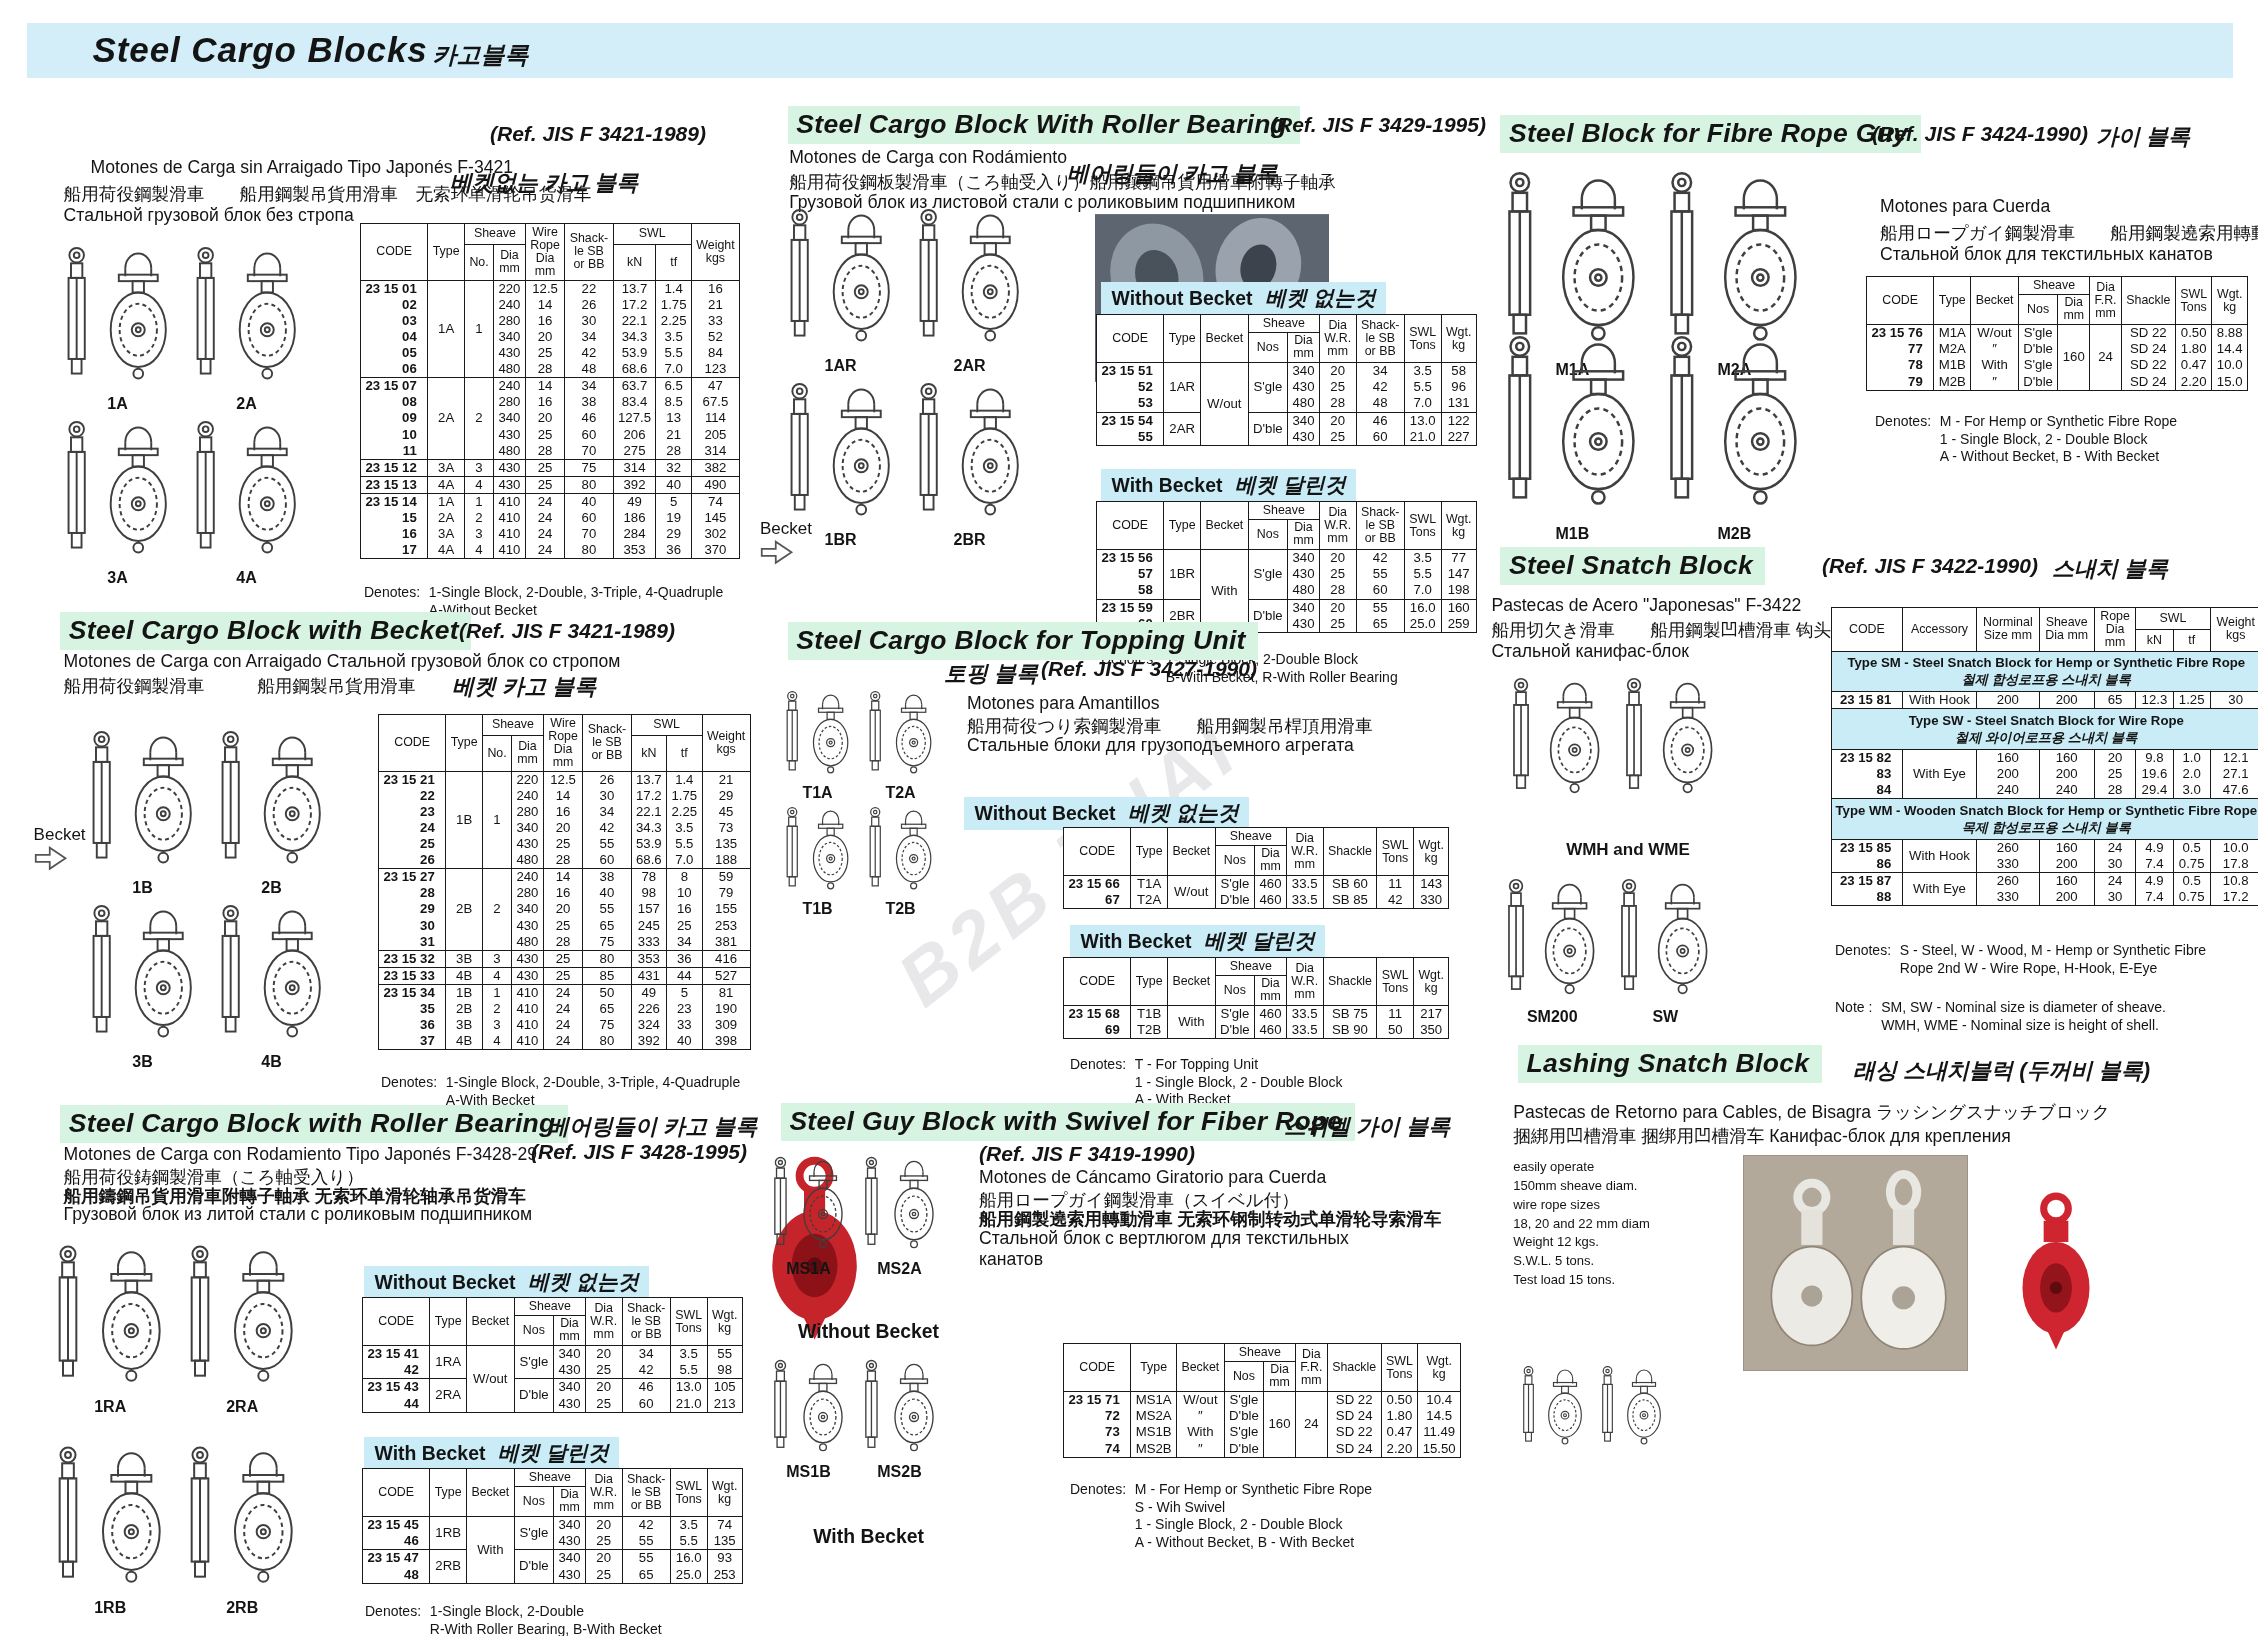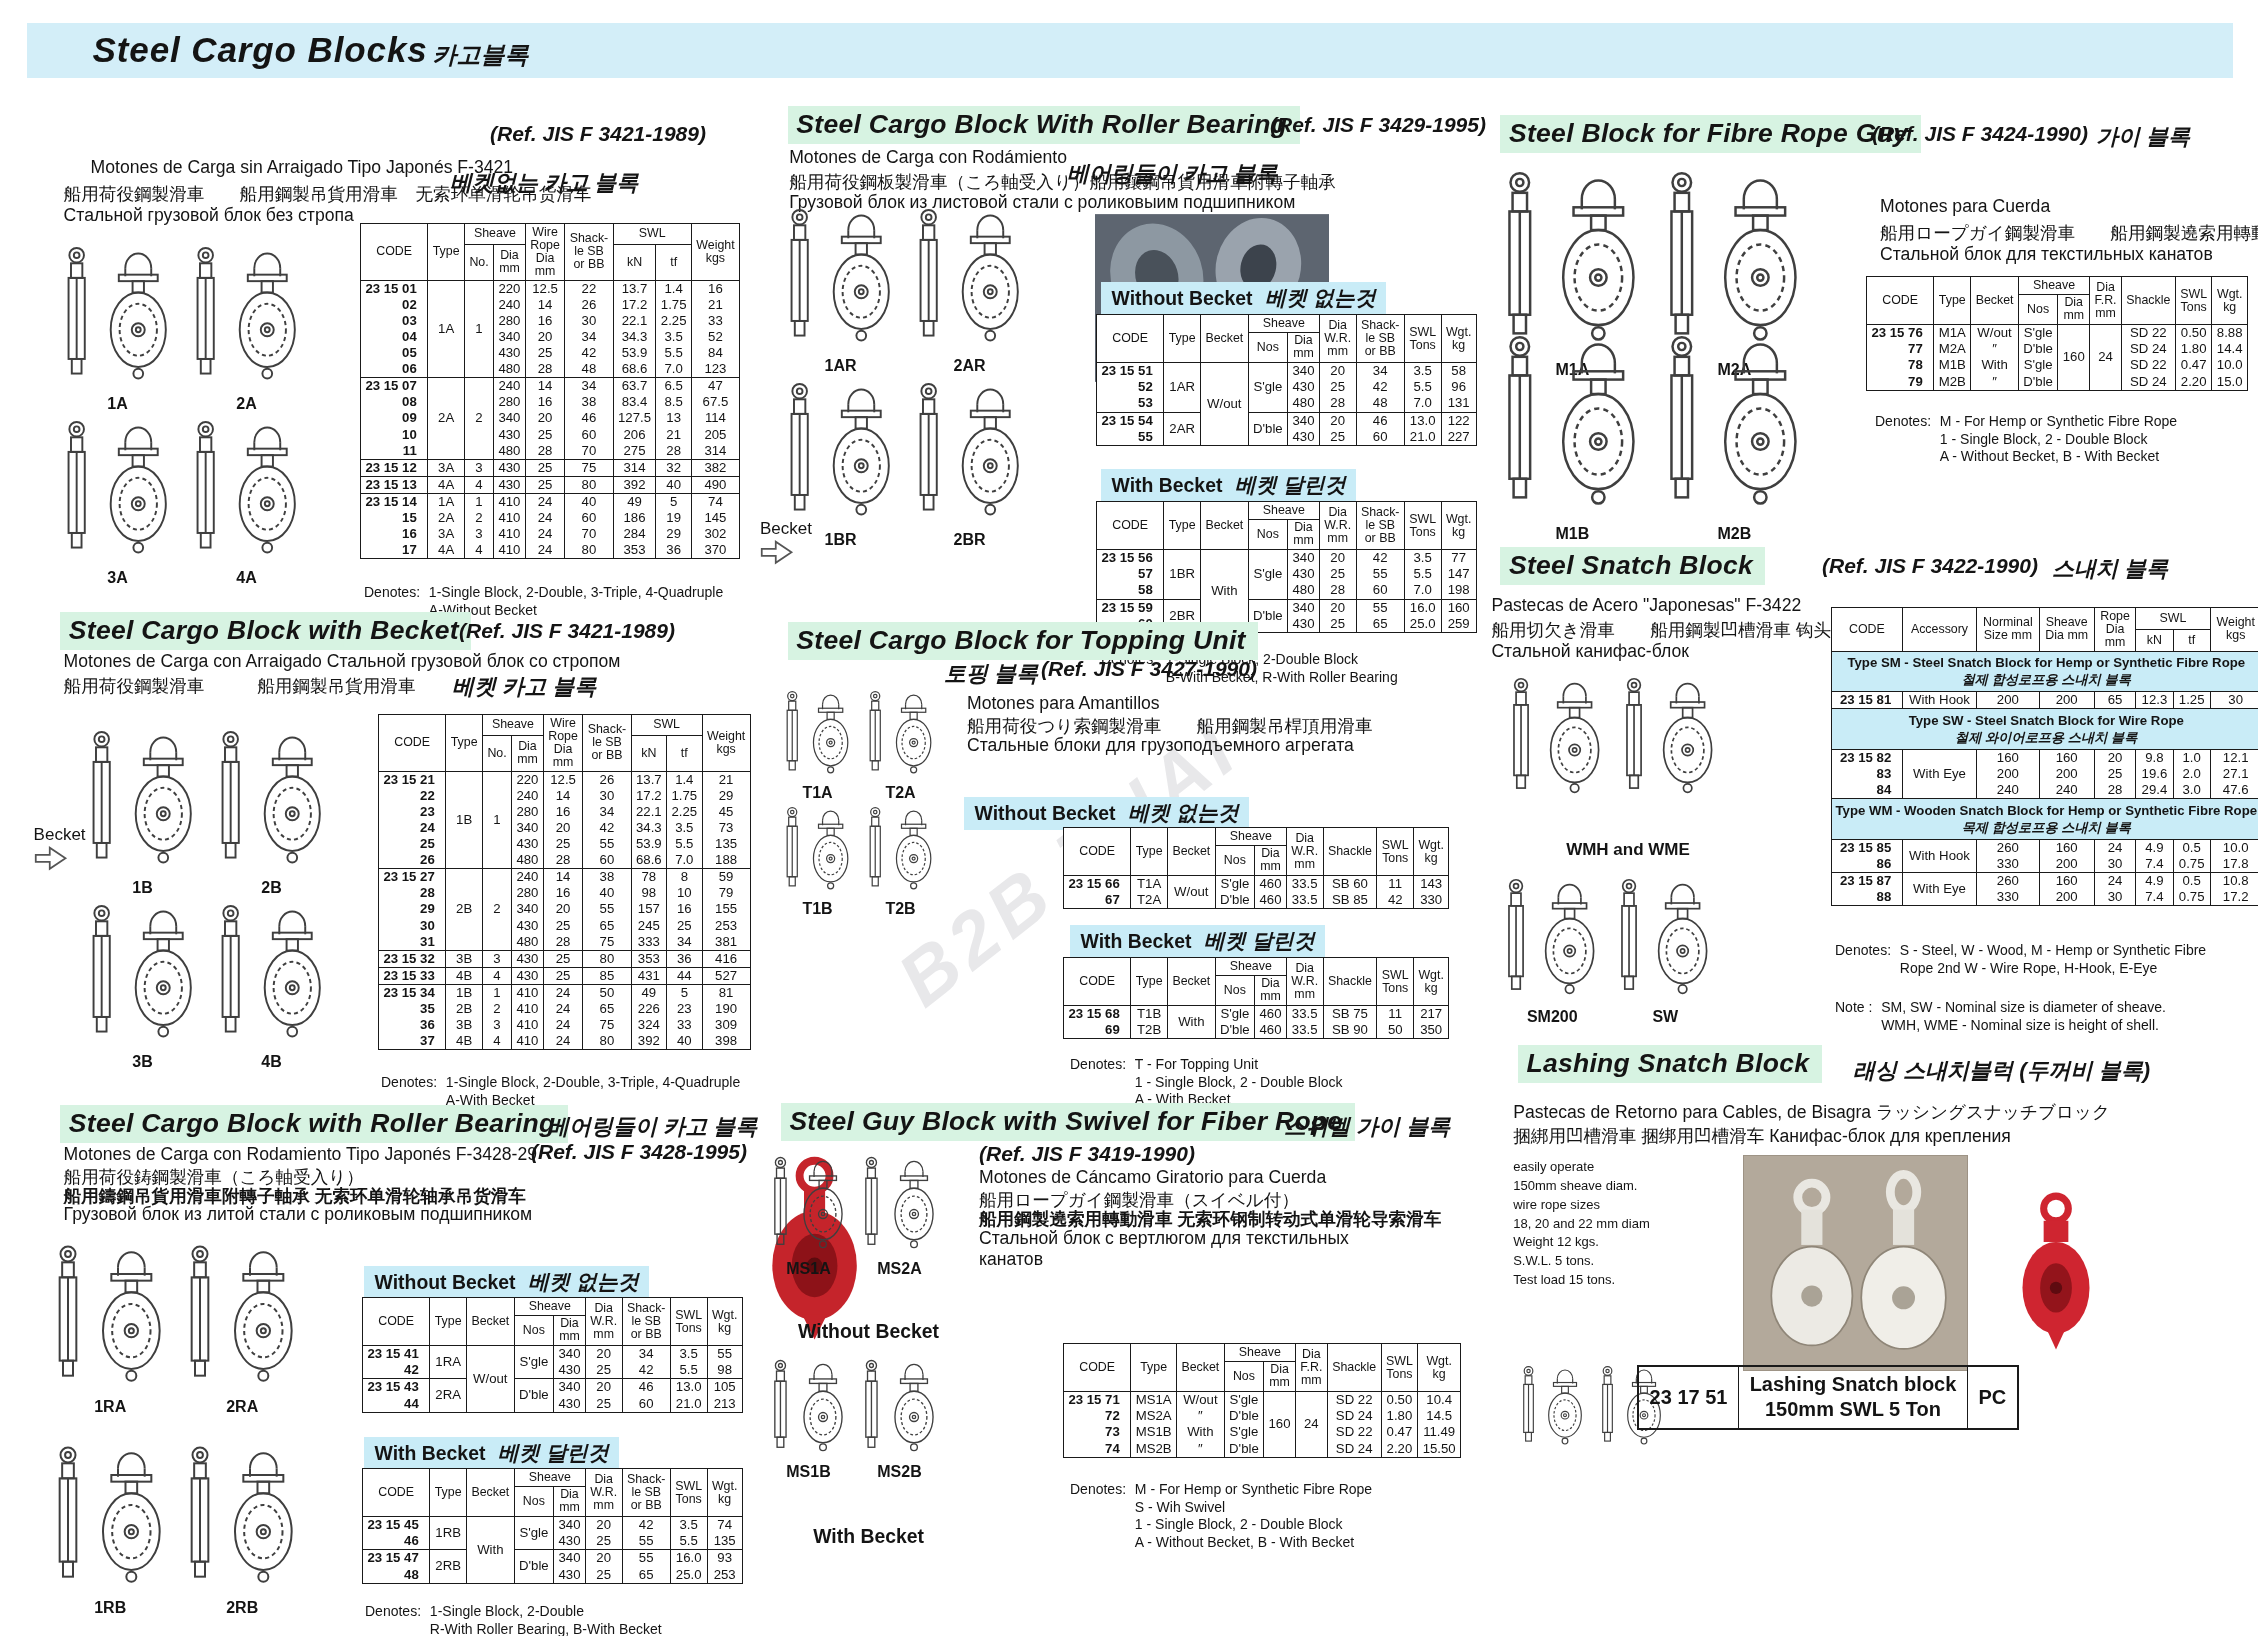--- a/index.html
+++ b/index.html
@@ -2038,27 +2038,16 @@
       <svg class="lineart" width="106" height="172" viewBox="0 0 120 195">
         <rect width="120" height="195" fill="#ffffff"></rect>
         <circle cx="60" cy="30" r="14" fill="none" stroke="#cf2530" stroke-width="8"></circle>
         <rect x="46" y="44" width="28" height="24" fill="#cf2530"></rect>
         <ellipse cx="60" cy="120" rx="38" ry="52" fill="#cf2530"></ellipse>
         <ellipse cx="60" cy="120" rx="18" ry="28" fill="#93141b"></ellipse>
         <circle cx="60" cy="120" r="7" fill="#5e0b10"></circle>
         <path d="M50,168 L60,190 L70,168 Z" fill="#cf2530"></path>
       </svg>
     </div>
-    <div class="abs" style="left:137px;top:320px;">
-        <table class="tbl-big">
-          <tbody>
-            <tr class="gs">
-              <td>23 17 51</td>
-              <td>Lashing Snatch block<br>150mm SWL 5 Ton</td>
-              <td>PC</td>
-            </tr>
-          </tbody>
-        </table>
-      </div>
   </div>
 
 </div>
 
 
 </body></html>

